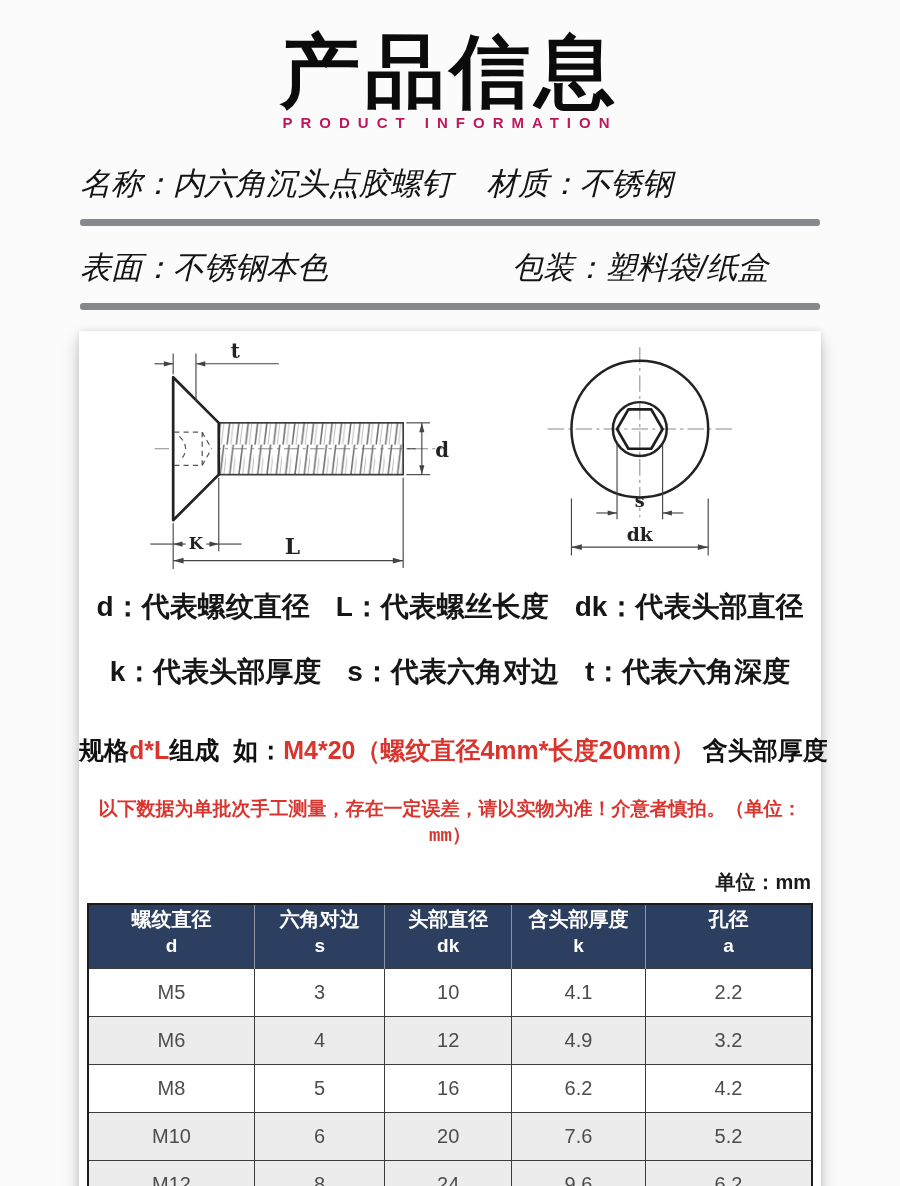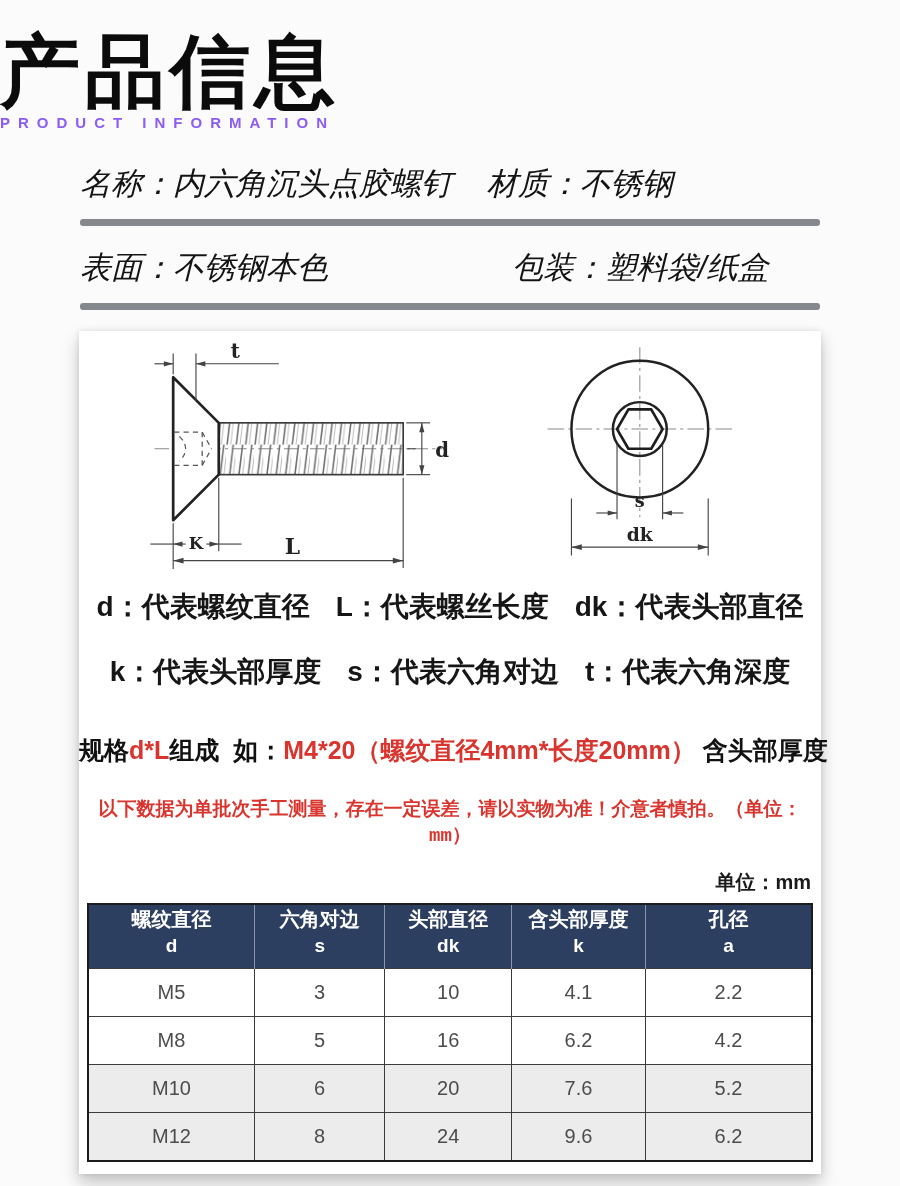--- a/index.html
+++ b/index.html
@@ -5,28 +5,28 @@
   html,body{margin:0;padding:0;}
   body{
     width:900px;height:1186px;overflow:hidden;
     background:#fbfbfc;
     font-family:"Liberation Sans","DejaVu Sans",sans-serif;
     -webkit-font-smoothing:antialiased;
   }
   .page{width:900px;height:1186px;position:relative;}
 
   
-  .hdr{text-align:left;padding-top:30px;}
+  .hdr{text-align:center;padding-top:30px;}
   .title{
     font-size:80px;font-weight:900;color:#0b0b0b;
     letter-spacing:5px;line-height:1.05;margin:0;
   }
   .subtitle{
     margin-top:0px;font-size:15px;font-weight:700;
-    letter-spacing:8px;color:#8b5cf6;
+    letter-spacing:8px;color:#be185d;
   }
 
   
   .info{width:740px;margin:34px auto 0;font-style:italic;}
   .info-row{font-size:31px;color:#141414;font-weight:500;line-height:1.2;}
   .info-row .pair{white-space:nowrap;}
   .info-row .gap{margin-left:26px;}
   .info-row2{display:flex;margin-top:2px;}
   .info-row2 .col1{width:432px;}
   .divider{height:7px;background:#85898d;border-radius:3px;margin:17px 0 23px;}
@@ -241,20 +241,27 @@
           </tr>
         </thead>
       <tbody id="tbody">
           <tr>
             <td>M5</td>
             <td>3</td>
             <td>10</td>
             <td>4.1</td>
             <td>2.2</td>
           </tr>
+          <tr class="shade">
+            <td>M6</td>
+            <td>4</td>
+            <td>12</td>
+            <td>4.9</td>
+            <td>3.2</td>
+          </tr>
           <tr>
             <td>M8</td>
             <td>5</td>
             <td>16</td>
             <td>6.2</td>
             <td>4.2</td>
           </tr>
           <tr class="shade">
             <td>M10</td>
             <td>6</td>

